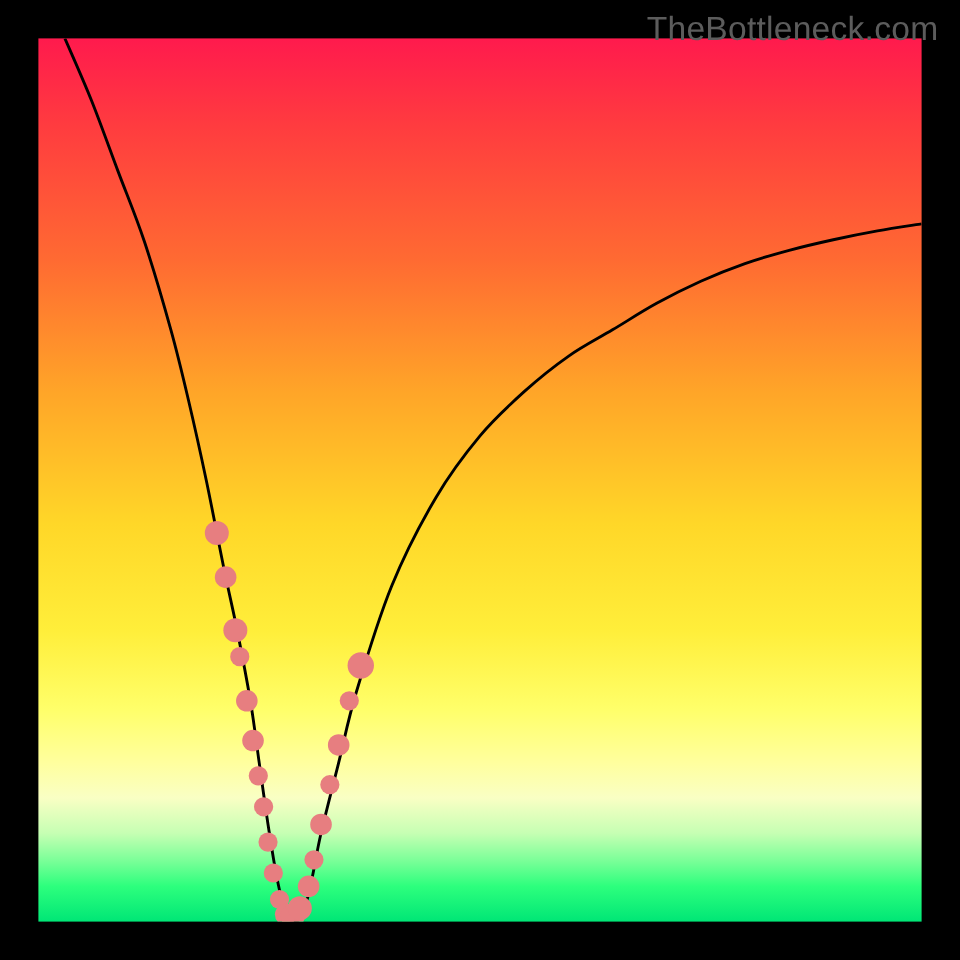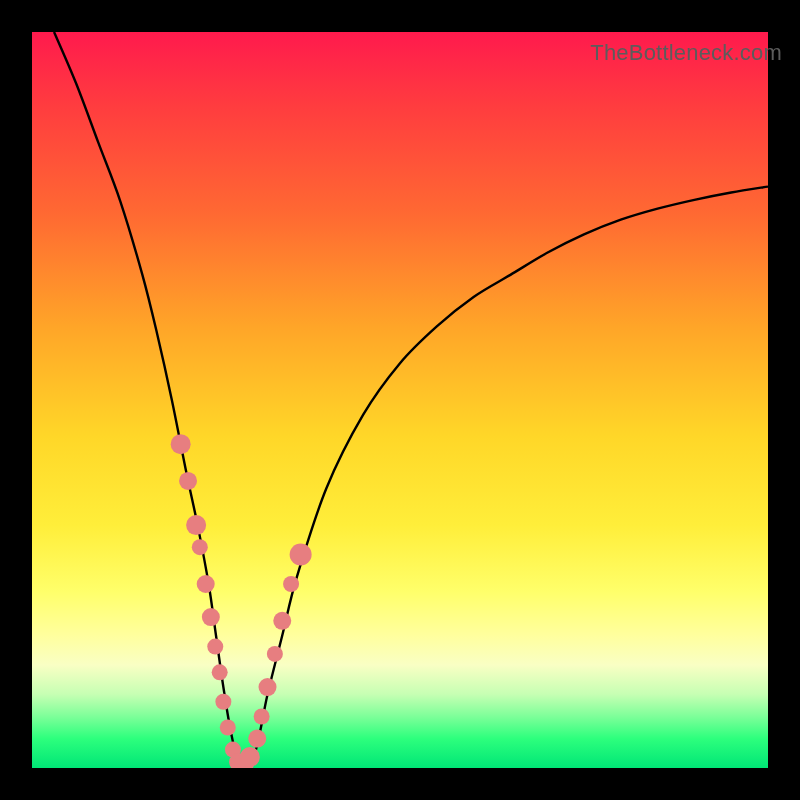--- a/index.html
+++ b/index.html
@@ -39,24 +39,23 @@
       #7dff99 93%,
       #2dff7d 96%,
       #00e676 100%
     );
   }
   .watermark {
     position: absolute;
     top: 8px;
     right: 18px;
     color: #5c5c5c;
-    font-size: 22px;
+    font-size: 28px;
     font-weight: 500;
     letter-spacing: 0.2px;
-    margin-top: 32px;
   }
   svg.overlay {
     position: absolute;
     left: 0; top: 0;
     width: 736px; height: 736px;
   }
   .curve {
     fill: none;
     stroke: #000;
     stroke-width: 2.4;

